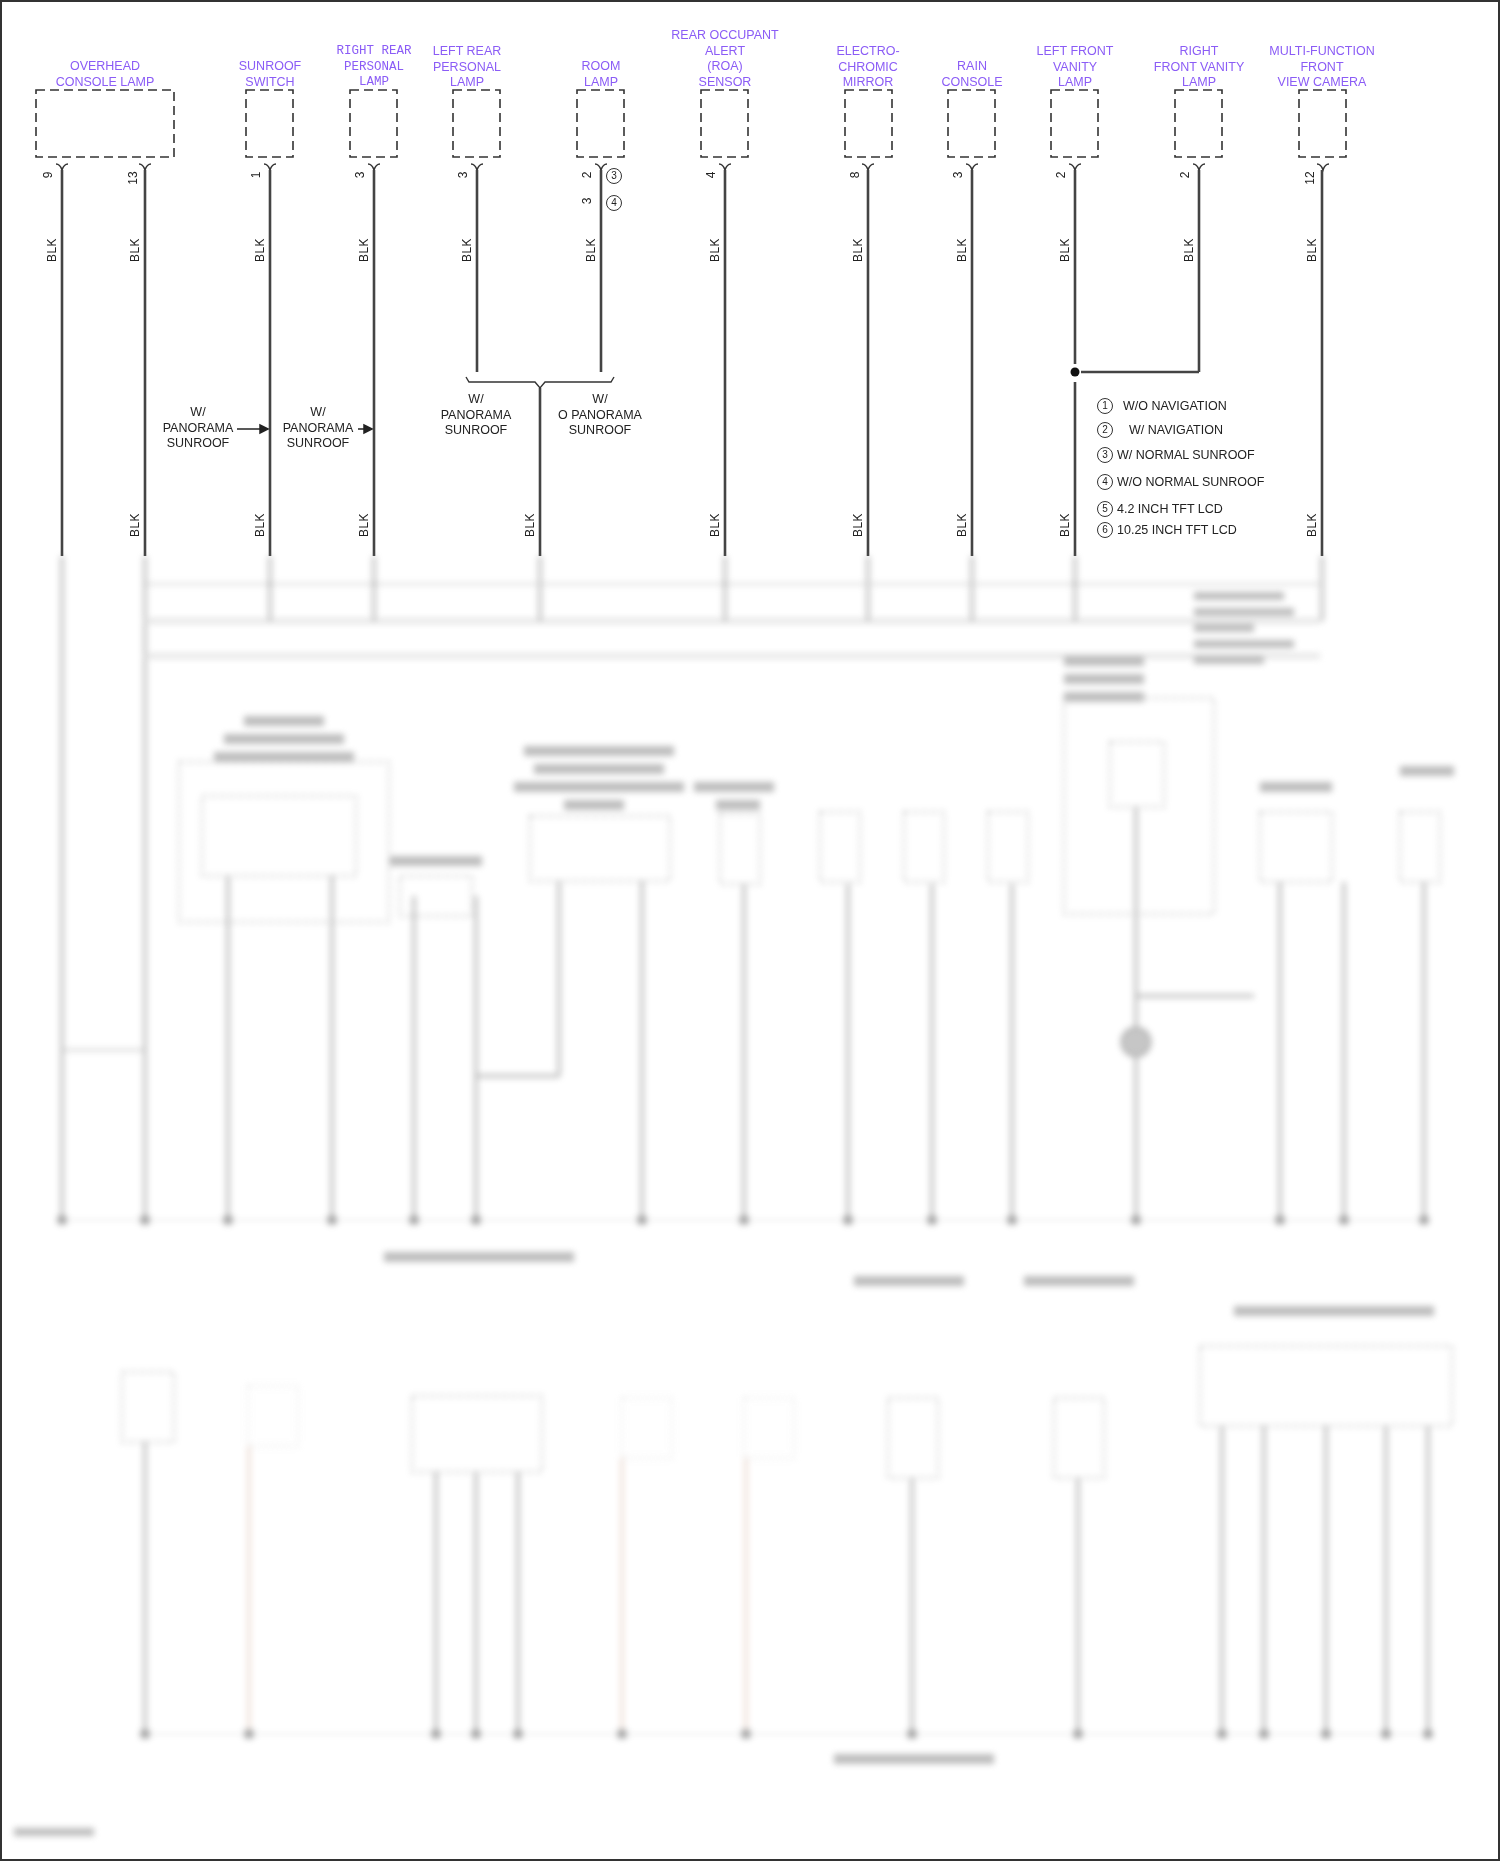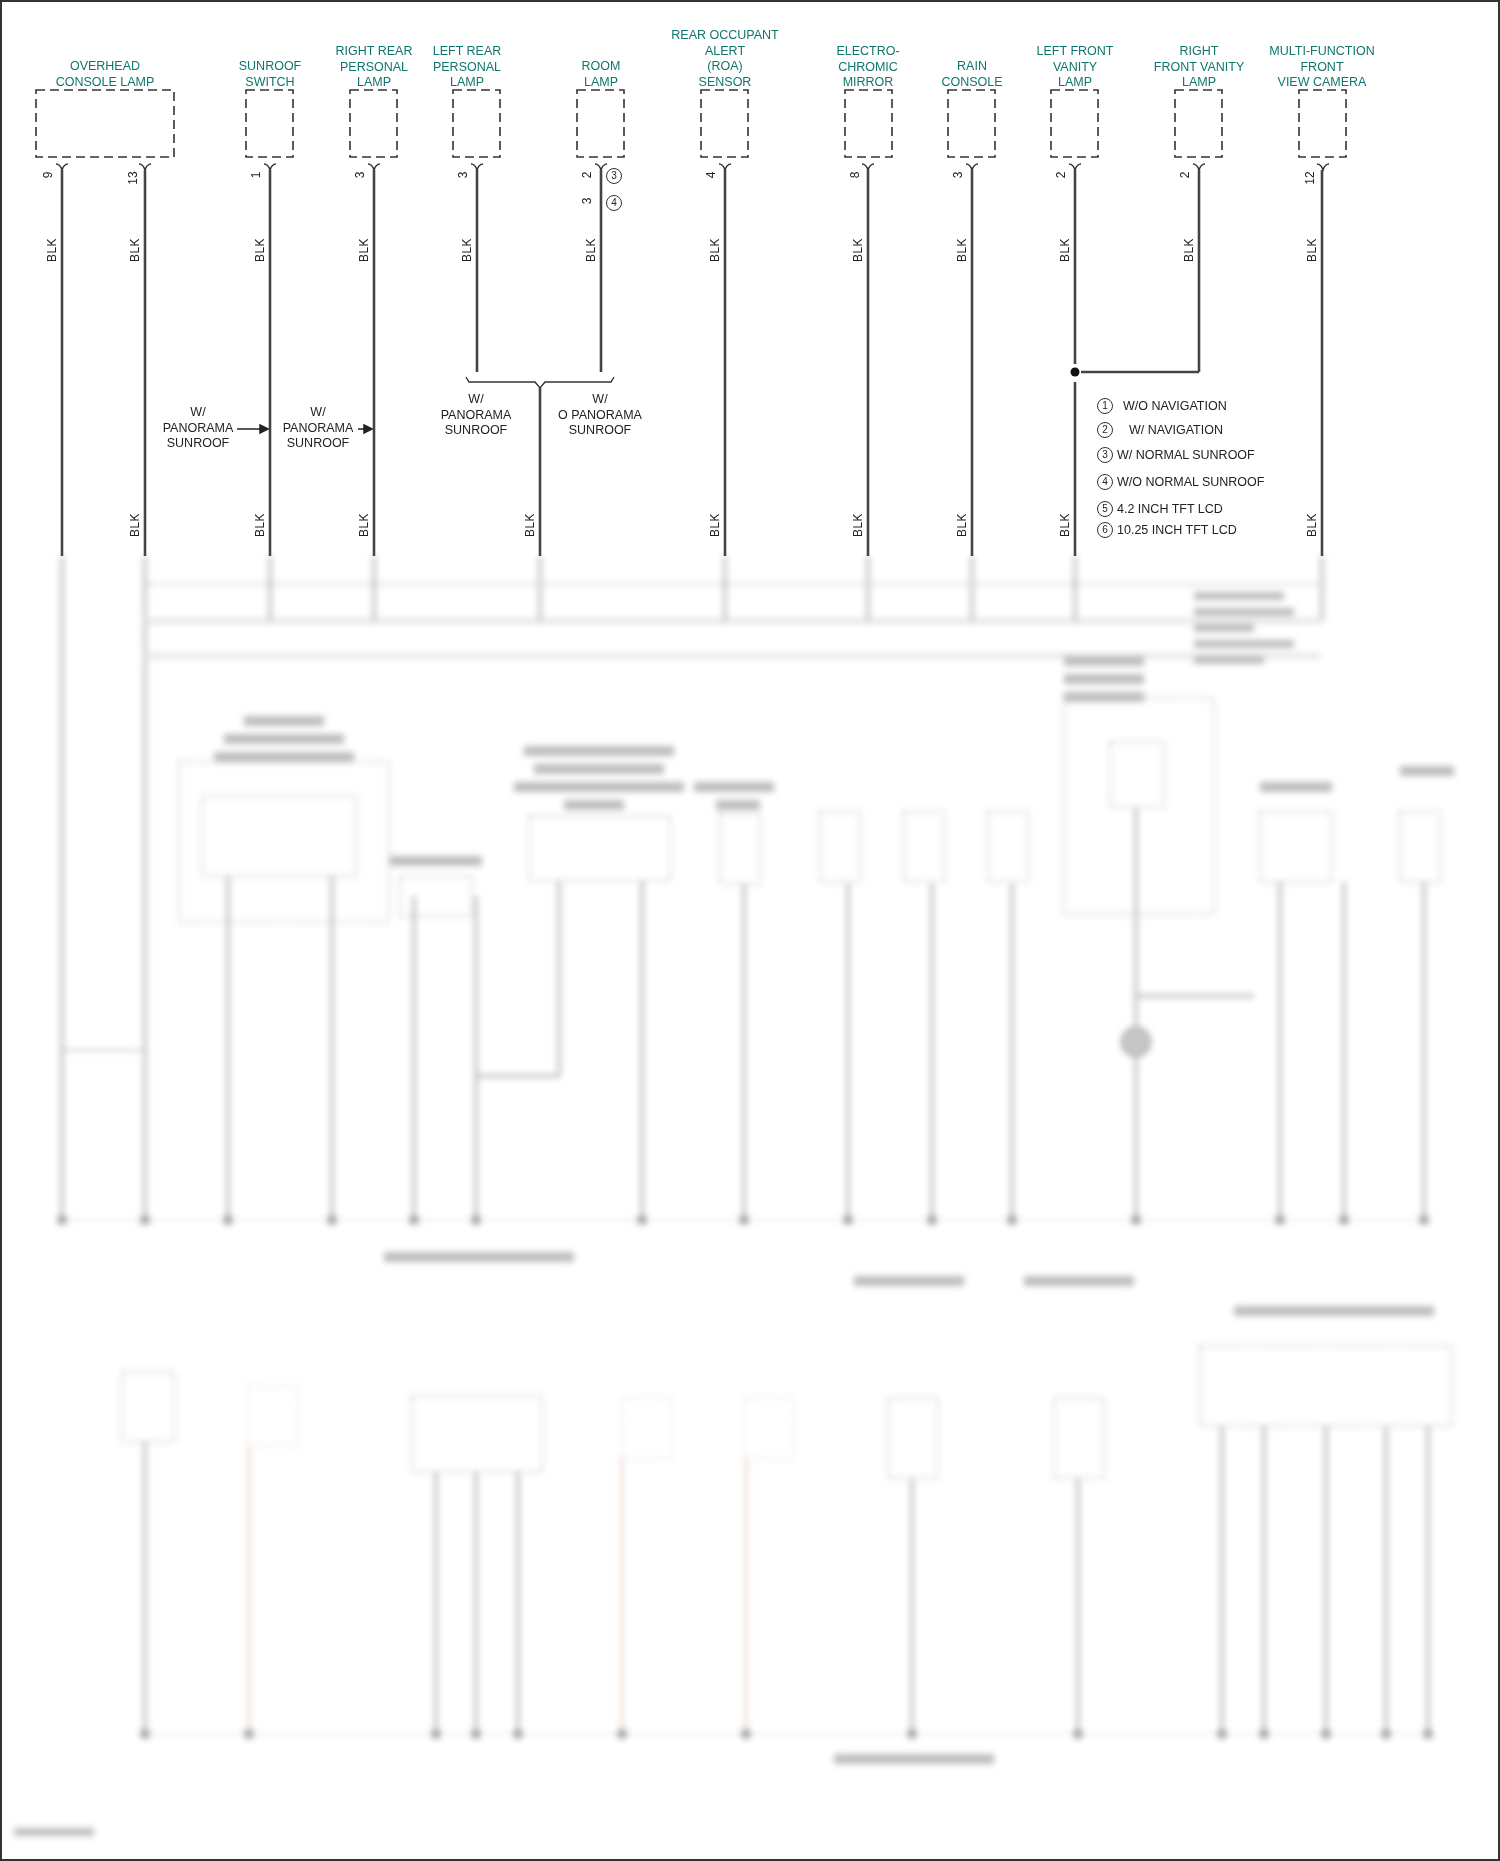--- a/index.html
+++ b/index.html
@@ -2,21 +2,21 @@
 <html><head>
 <meta charset="utf-8">
 <style>
   html, body { margin: 0; padding: 0; background: #ffffff; }
   body { width: 1500px; height: 1861px; position: relative; overflow: hidden;
          font-family: "Liberation Sans", sans-serif; color: #222; }
   #frame { position: absolute; left: 0; top: 0; width: 1496px; height: 1857px;
            border: 2px solid #333; border-bottom-width: 4px; box-sizing: content-box; }
   svg#diagram { position: absolute; left: 0; top: 0; }
   .lbl { position: absolute; text-align: center; font-size: 12.5px; line-height: 15.5px;
-         transform: translateX(-50%); white-space: nowrap; color: #0f766e; }
+         transform: translateX(-50%); white-space: nowrap; color: #8b5cf6; }
   .pin { position: absolute; font-size: 12px; transform: rotate(-90deg); transform-origin: center; color: #222; }
   .wire-color { position: absolute; font-size: 12px; transform: rotate(-90deg); transform-origin: center; color: #222; letter-spacing: 0.5px; }
   .opt { position: absolute; font-size: 12.5px; line-height: 15.5px; text-align: center; color: #222; }
   .legend-row { position: absolute; font-size: 12.5px; color: #222; display: flex; align-items: center; }
   .circ { display: inline-block; width: 14px; height: 14px; border: 1px solid #333; border-radius: 50%;
           font-size: 10px; line-height: 14px; text-align: center; margin-right: 4px; }
   .blur-zone { position: absolute; left: 4px; top: 556px; width: 1492px; height: 1300px;
                filter: blur(3.2px); opacity: 0.55; }
 </style>
 </head>
@@ -86,21 +86,21 @@
 
 <div class="lbl" style="left:105px;top:59px;">
     <span style="white-space:pre-line;display:block;">OVERHEAD
 CONSOLE LAMP</span>
   </div>
 <div class="lbl" style="left:270px;top:59px;">
     <span style="white-space:pre-line;display:block;">SUNROOF
 SWITCH</span>
   </div>
 <div class="lbl" style="left:374px;top:44px;">
-    <span style="white-space:pre-line;display:block;">RIGHT REAR
+    <span style="white-space:pre-line;display:block;font-family:Liberation Mono, monospace;">RIGHT REAR
 PERSONAL
 LAMP</span>
   </div>
 <div class="lbl" style="left:467px;top:44px;">
     <span style="white-space:pre-line;display:block;">LEFT REAR
 PERSONAL
 LAMP</span>
   </div>
 <div class="lbl" style="left:601px;top:59px;">
     <span style="white-space:pre-line;display:block;">ROOM

